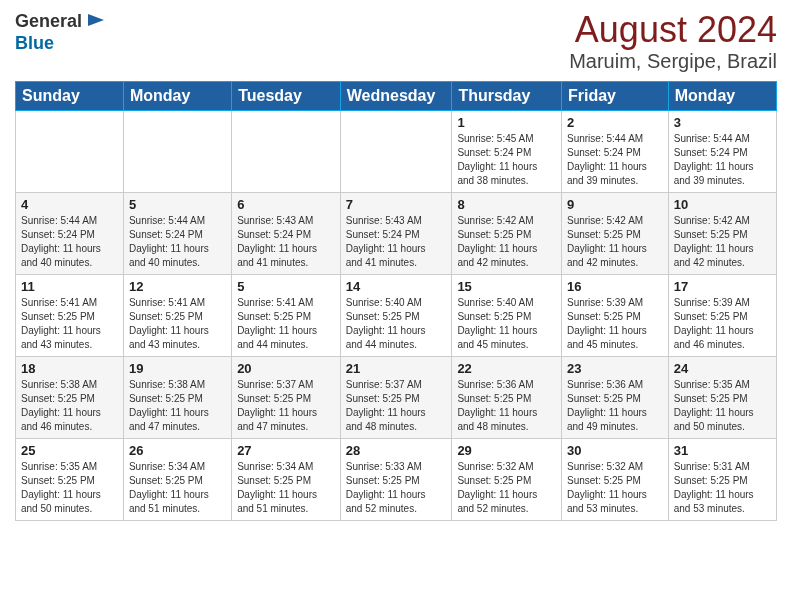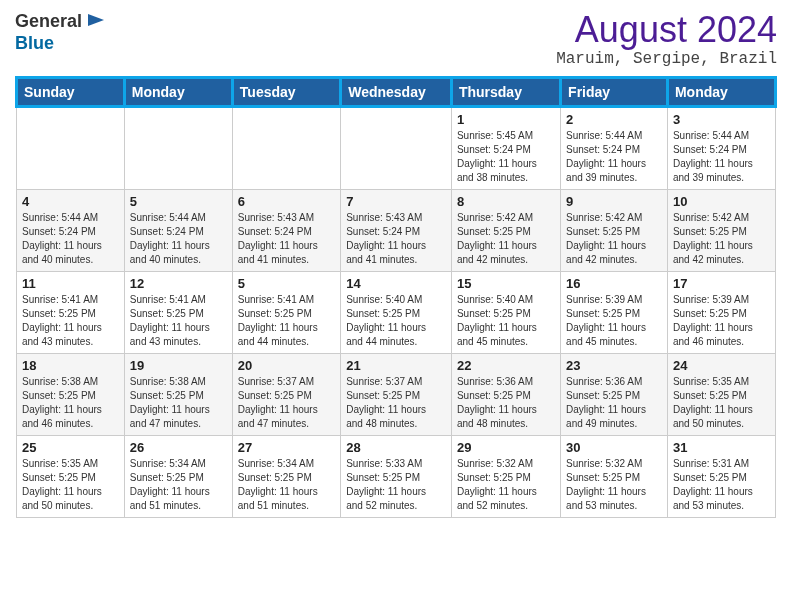--- a/index.html
+++ b/index.html
@@ -37,42 +37,41 @@
       width: 24px;
       height: 24px;
       margin-left: 2px;
     }
     .title-block {
       text-align: right;
     }
     .title-block h1 {
       font-size: 36px;
       font-weight: normal;
-      color: #4c1d95;
+      color: #7f1d1d;
       line-height: 1.1;
     }
     .title-block h2 {
-      font-size: 16px;
+      font-size: 20px;
       font-weight: normal;
       color: #444;
-      font-family: Liberation Mono, monospace;
     }
     .calendar {
       width: 100%;
       border-collapse: collapse;
       font-size: 11px;
     }
     .calendar thead tr th {
       background-color: #2060a0;
       color: #fff;
       text-align: left;
       padding: 5px 6px;
-      font-size: 14px;
+      font-size: 16px;
       font-weight: bold;
-      border: 3px solid #0ea5e9;
+      border: 1px solid #0ea5e9;
     }
     .calendar tbody tr td {
       border: 1px solid #ccc;
       vertical-align: top;
       padding: 4px 5px;
       width: 113px;
       min-height: 70px;
     }
     .calendar tbody tr:nth-child(even) td {
       background-color: #f5f5f5;

